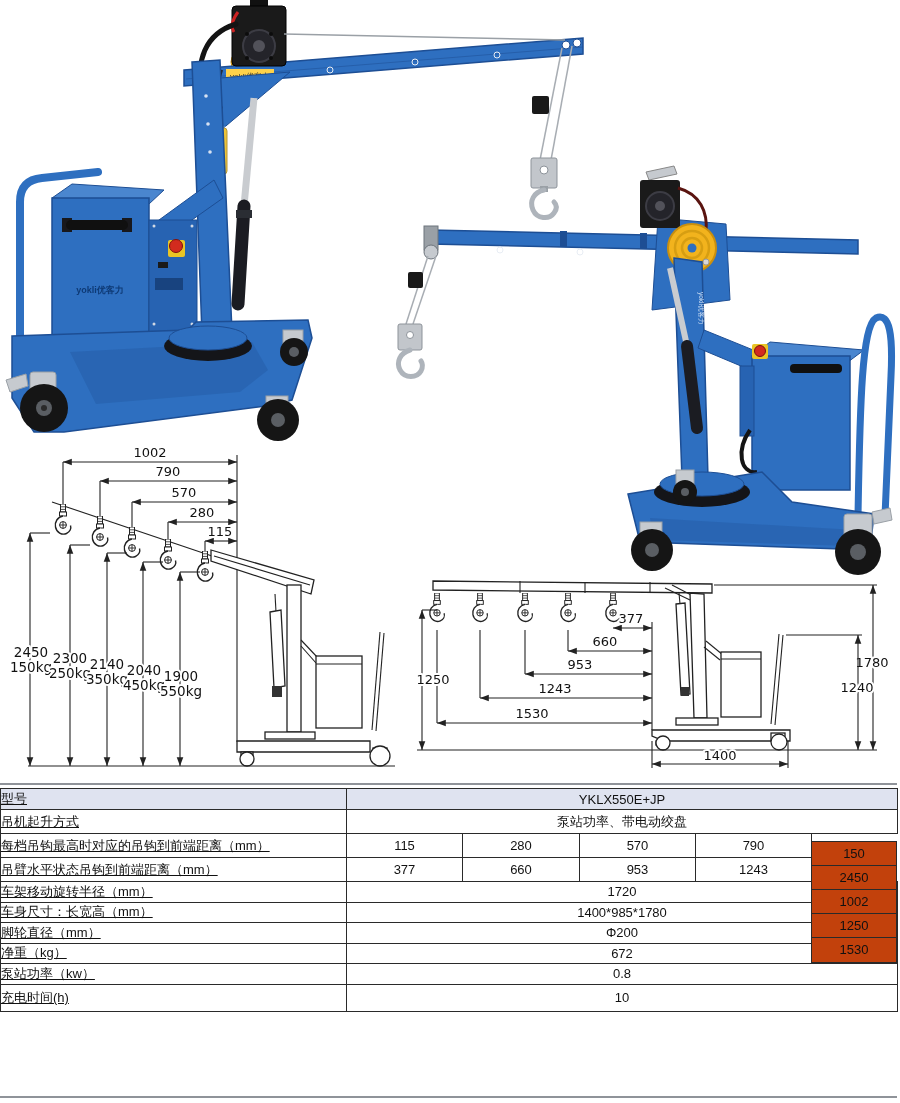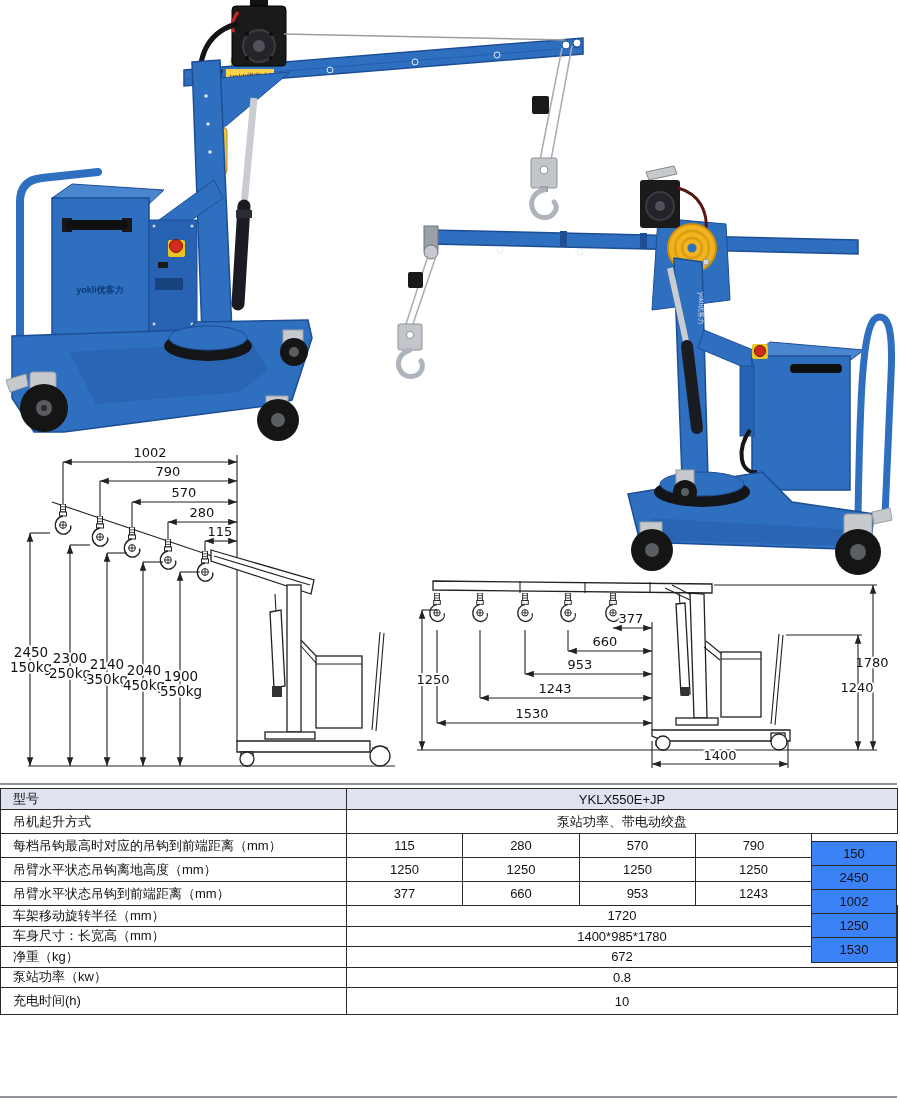--- a/index.html
+++ b/index.html
@@ -10,25 +10,25 @@
   .dim{font-family:"DejaVu Sans","Liberation Sans",sans-serif;font-size:13px;fill:#111;
        text-anchor:middle;paint-order:stroke;stroke:#fff;stroke-width:4px;stroke-linejoin:round;}
   .dim2{font-size:13.5px;}
   .ln{stroke:#222;stroke-width:1.1;fill:none;}
   .outl{stroke:#222;stroke-width:1.3;fill:#fff;}
   
   .rule{position:absolute;left:0;width:897px;height:2px;background:#8f9399;}
   table.spec{position:absolute;left:0;top:788px;width:897px;border-collapse:collapse;table-layout:fixed;}
   table.spec td{border:1px solid #2a2a2a;font-size:13px;color:#111;overflow:hidden;white-space:nowrap;
                 font-family:"Liberation Sans","DejaVu Sans",sans-serif;}
-  table.spec td.lbl{text-align:left;padding:0 0 0 12px;}
+  table.spec td.lbl{text-align:left;padding:0 0 0 0;text-decoration:underline;}
   table.spec td.val{text-align:center;}
   table.spec tr.hdr td{background:#dfe3f0;}
   table.spec td.g{border-top:none;border-bottom:none;border-right:none;}
-  .offcol{position:absolute;left:811px;top:841px;width:86px;background:#3b82f6;
+  .offcol{position:absolute;left:811px;top:841px;width:86px;background:#c2410c;
           border:1px solid #2a2a2a;box-sizing:border-box;}
   .offcol .c{height:24px;line-height:23px;text-align:center;font-size:13px;color:#111;
              border-bottom:1px solid #2a2a2a;box-sizing:border-box;
              font-family:"Liberation Sans","DejaVu Sans",sans-serif;}
   .offcol .c:last-child{border-bottom:none;}
 </style>
 </head>
 <body>
 
 <div class="page">
@@ -410,42 +410,38 @@
       </tr>
       <tr style="height:24px">
         <td class="lbl">每档吊钩最高时对应的吊钩到前端距离（mm）</td>
         <td class="val">115</td>
         <td class="val">280</td>
         <td class="val">570</td>
         <td class="val">790</td>
         <td class="g"></td>
       </tr>
       <tr style="height:24px">
-        <td class="lbl">吊臂水平状态吊钩离地高度（mm）</td>
-        <td class="val">1250</td>
-        <td class="val">1250</td>
-        <td class="val">1250</td>
-        <td class="val">1250</td>
-        <td class="g"></td>
-      </tr>
-      <tr style="height:24px">
         <td class="lbl">吊臂水平状态吊钩到前端距离（mm）</td>
         <td class="val">377</td>
         <td class="val">660</td>
         <td class="val">953</td>
         <td class="val">1243</td>
         <td class="g"></td>
       </tr>
       <tr style="height:20.5px">
         <td class="lbl">车架移动旋转半径（mm）</td>
         <td class="val" colspan="5">1720</td>
       </tr>
       <tr style="height:20.5px">
         <td class="lbl">车身尺寸：长宽高（mm）</td>
         <td class="val" colspan="5">1400*985*1780</td>
+      </tr>
+      <tr style="height:20.5px">
+        <td class="lbl">脚轮直径（mm）</td>
+        <td class="val" colspan="5">Φ200</td>
       </tr>
       <tr style="height:20.5px">
         <td class="lbl">净重（kg）</td>
         <td class="val" colspan="5">672</td>
       </tr>
       <tr style="height:20.5px">
         <td class="lbl">泵站功率（kw）</td>
         <td class="val" colspan="5">0.8</td>
       </tr>
       <tr style="height:27px">

